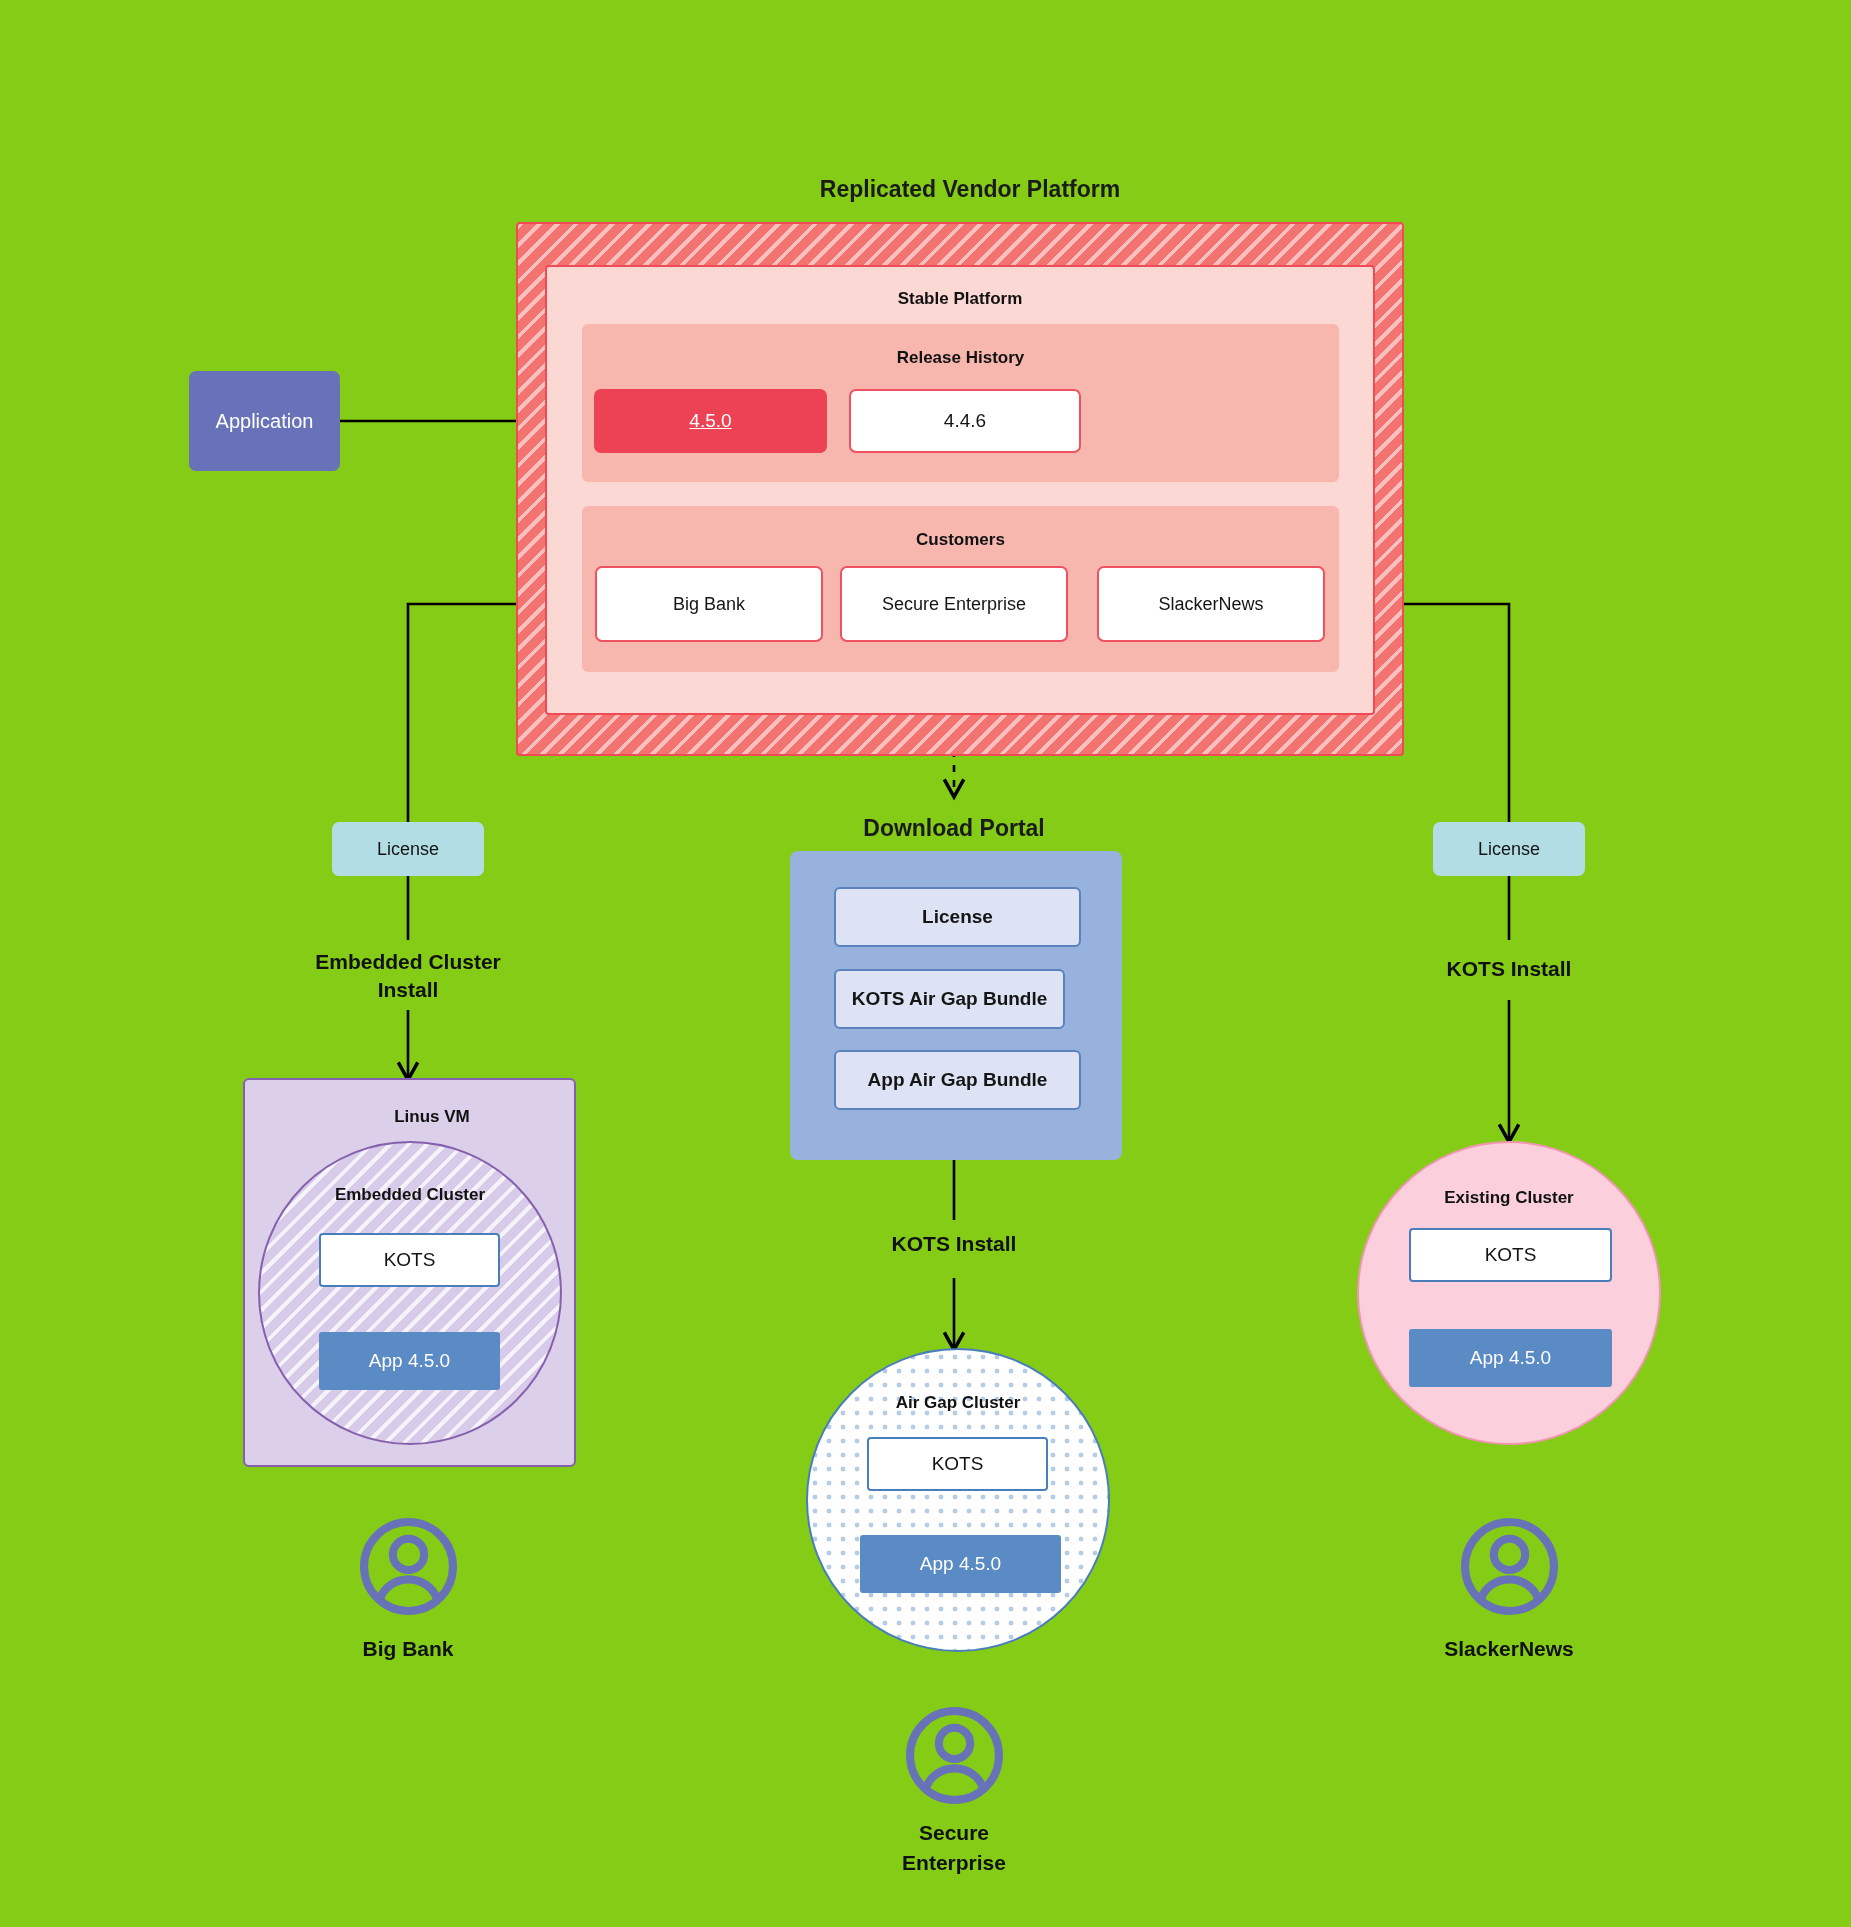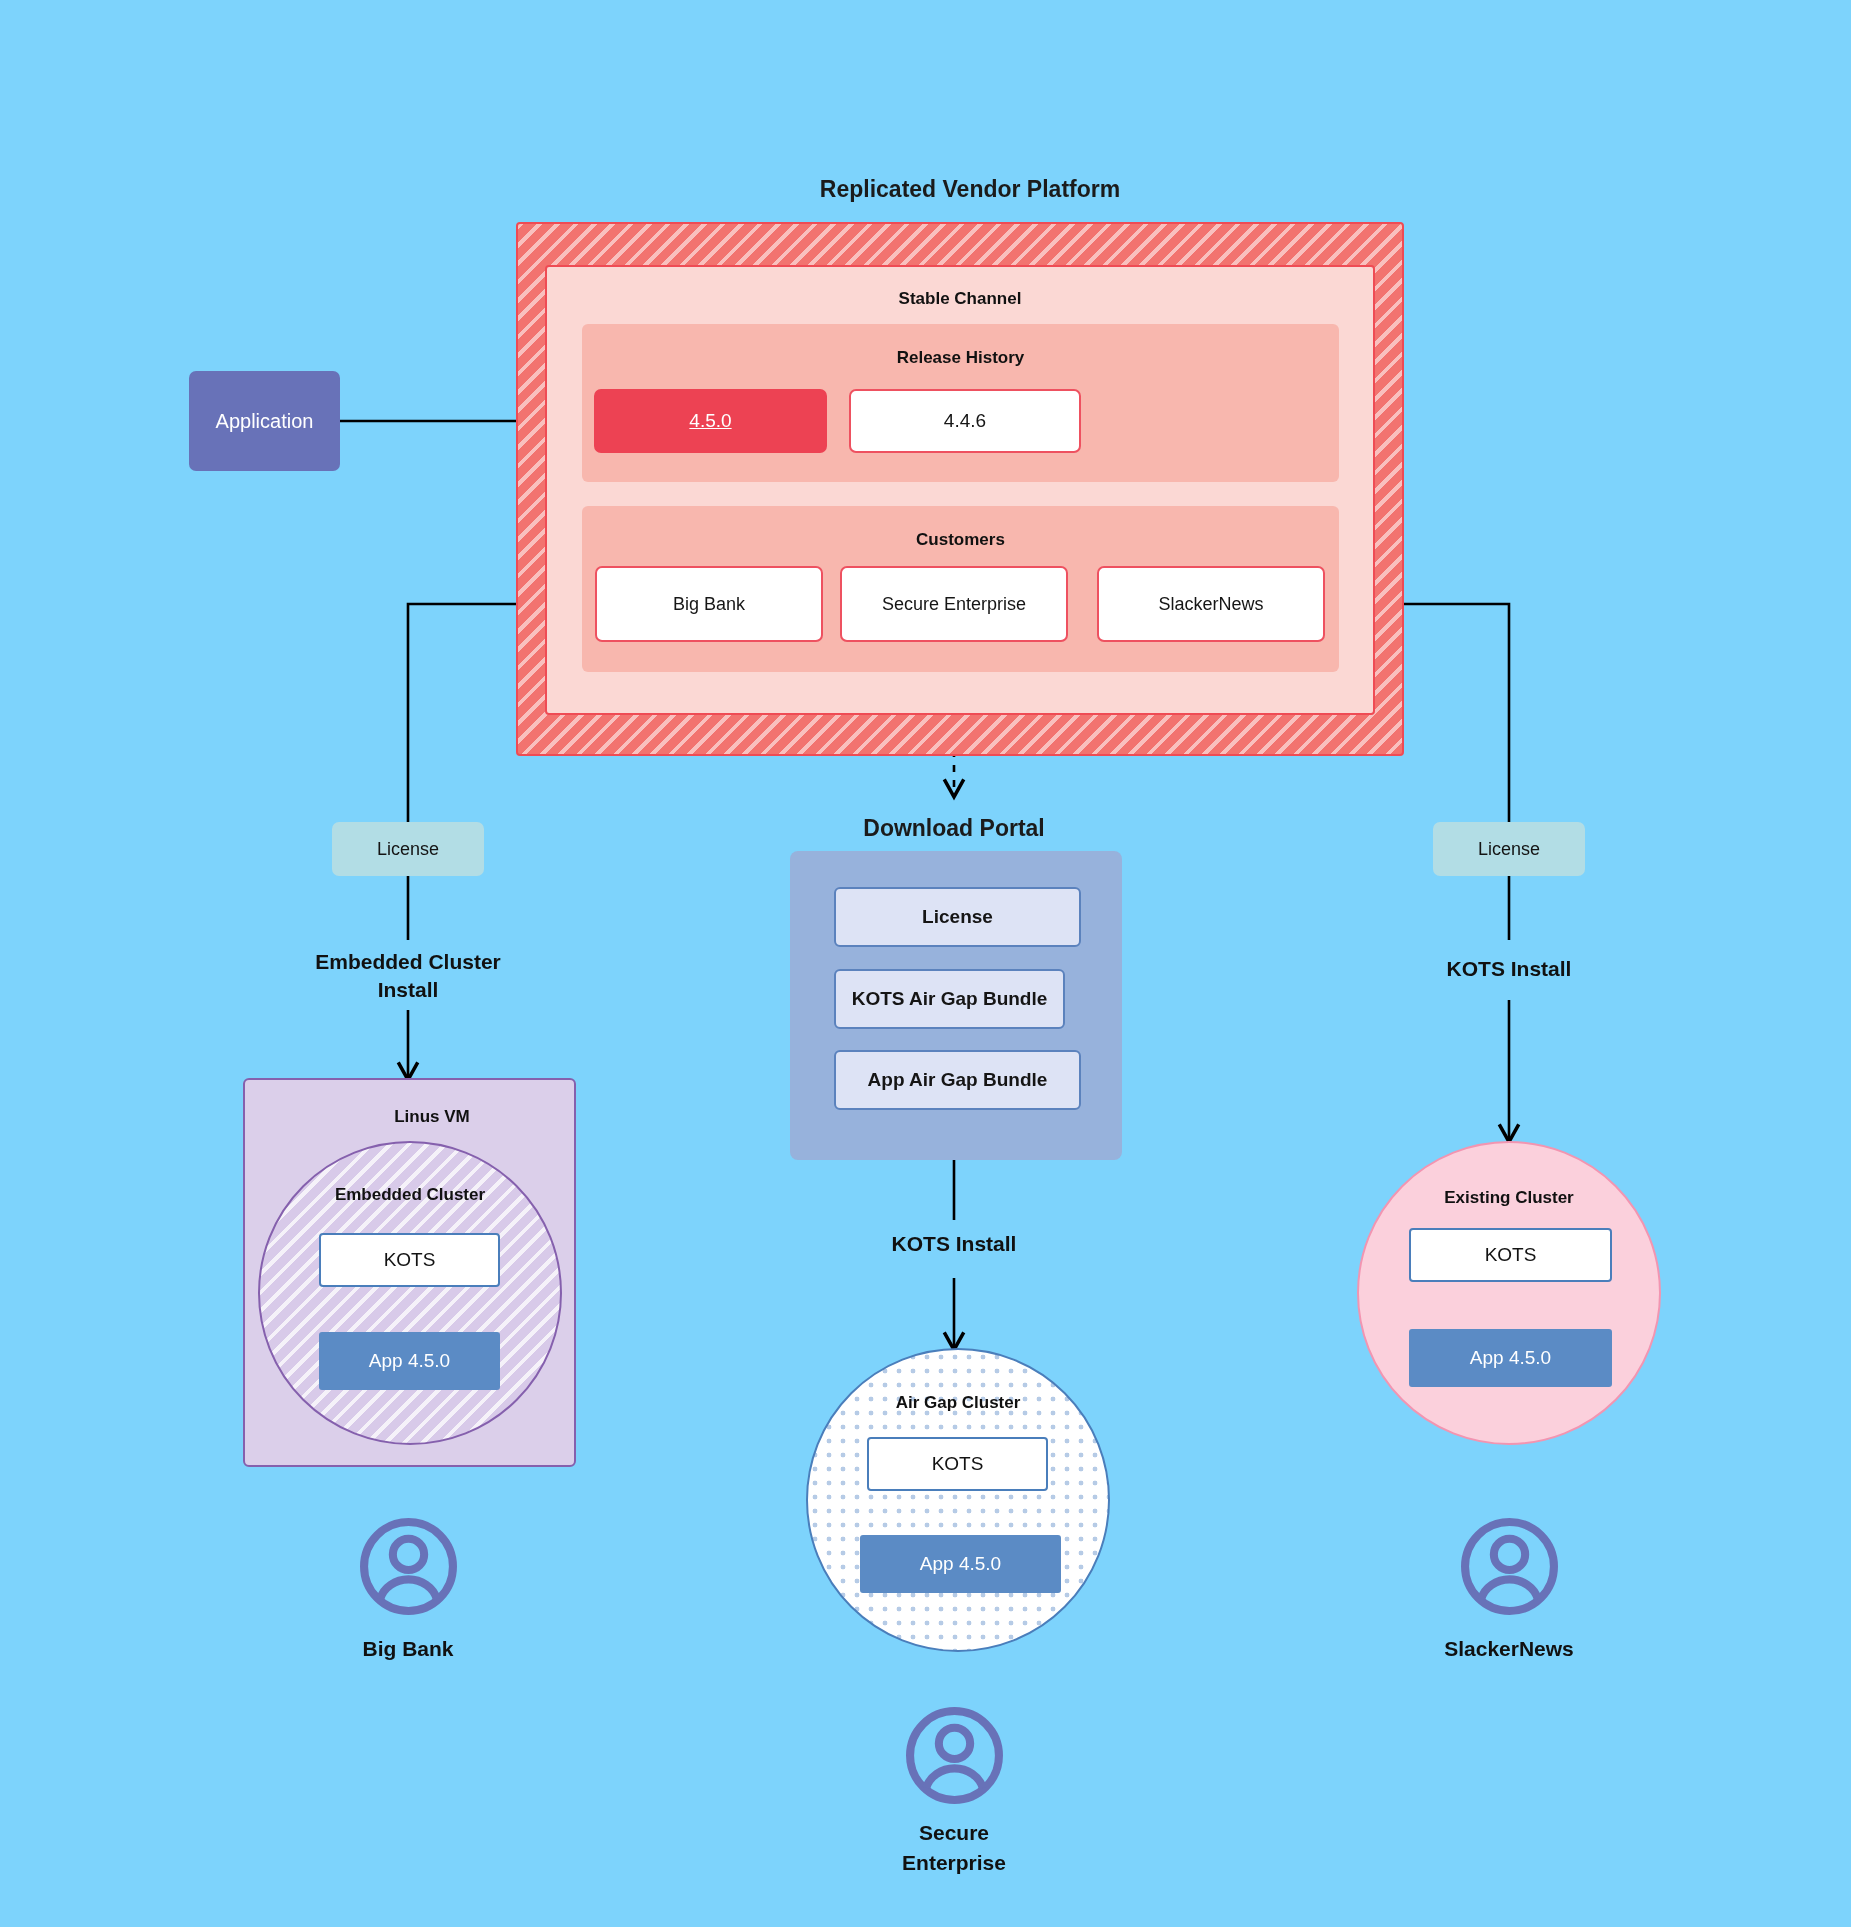--- a/index.html
+++ b/index.html
@@ -8,21 +8,21 @@
     background: #ffffff;
   }
   body {
     font-family: "Liberation Sans", "DejaVu Sans", sans-serif;
     color: #1a1a1a;
   }
   #canvas {
     position: relative;
     width: 1851px;
     height: 1927px;
-    background: #7dd3fc;
+    background: #84cc16;
     overflow: hidden;
   }
   .abs { position: absolute; box-sizing: border-box; }
 
   .ctr-text {
     display: flex;
     align-items: center;
     justify-content: center;
     text-align: center;
     line-height: 1.25;
@@ -208,21 +208,21 @@
     <path d="M 408 1290 L 408 1330" fill="none" stroke="#000" stroke-width="2.4" stroke-dasharray="6 7" marker-end="url(#arrow-open)"></path>
     <path d="M 960 1490 L 960 1532" fill="none" stroke="#000" stroke-width="2.4" stroke-dasharray="6 7" marker-end="url(#arrow-open)"></path>
     <path d="M 1509 1285 L 1509 1327" fill="none" stroke="#000" stroke-width="2.4" stroke-dasharray="6 7" marker-end="url(#arrow-open)"></path>
   </svg>
 
   <div class="abs ctr-text title-main" style="left:520px; top:172px; width:900px; height:34px;">Replicated Vendor Platform</div>
 
   <div class="abs vendor-outer" style="left:516px; top:222px; width:888px; height:534px;"></div>
 
   <div class="abs channel-box" style="left:545px; top:265px; width:830px; height:450px;"></div>
-  <div class="abs ctr-text label-sm" style="left:545px; top:286px; width:830px; height:26px;">Stable Channel</div>
+  <div class="abs ctr-text label-sm" style="left:545px; top:286px; width:830px; height:26px;">Stable Platform</div>
 
   <div class="abs subsection-box" style="left:582px; top:324px; width:757px; height:158px;"></div>
   <div class="abs ctr-text label-sm" style="left:582px; top:346px; width:757px; height:24px;">Release History</div>
 
   <div class="abs ctr-text release-current" style="left:594px; top:389px; width:233px; height:64px;">4.5.0</div>
   <div class="abs ctr-text release-old" style="left:849px; top:389px; width:232px; height:64px;">4.4.6</div>
 
   <div class="abs subsection-box" style="left:582px; top:506px; width:757px; height:166px;"></div>
   <div class="abs ctr-text label-sm" style="left:582px; top:528px; width:757px; height:24px;">Customers</div>
 

